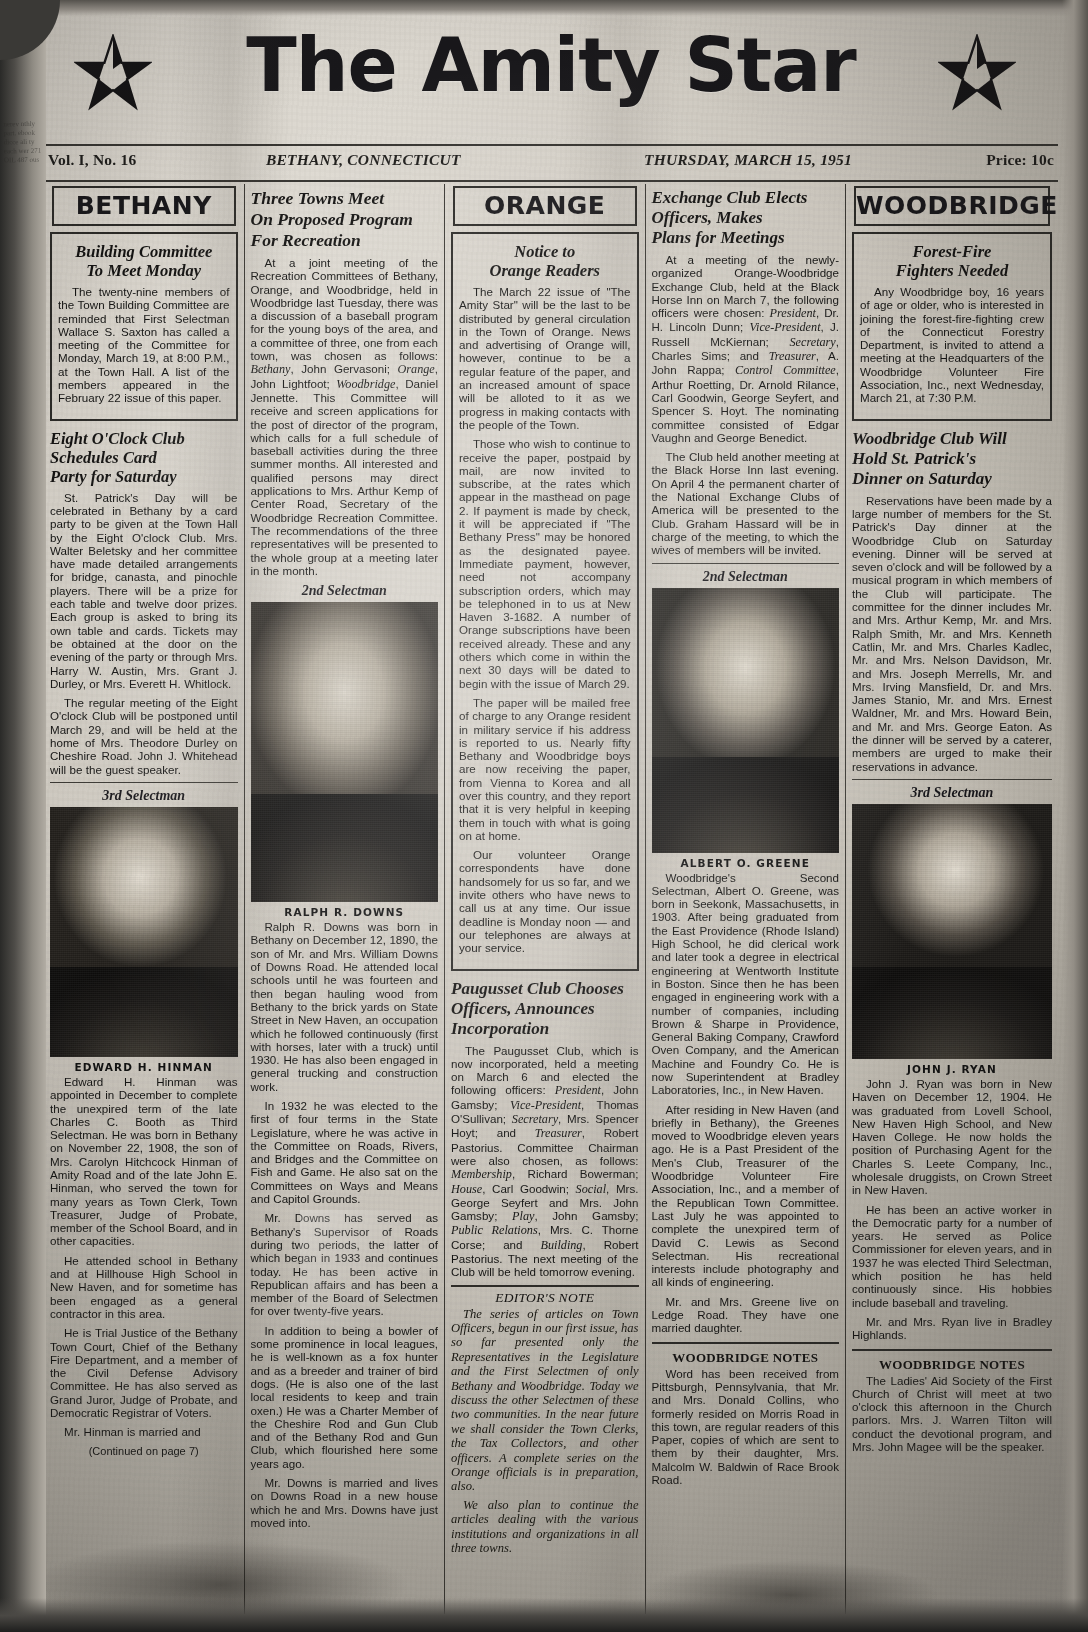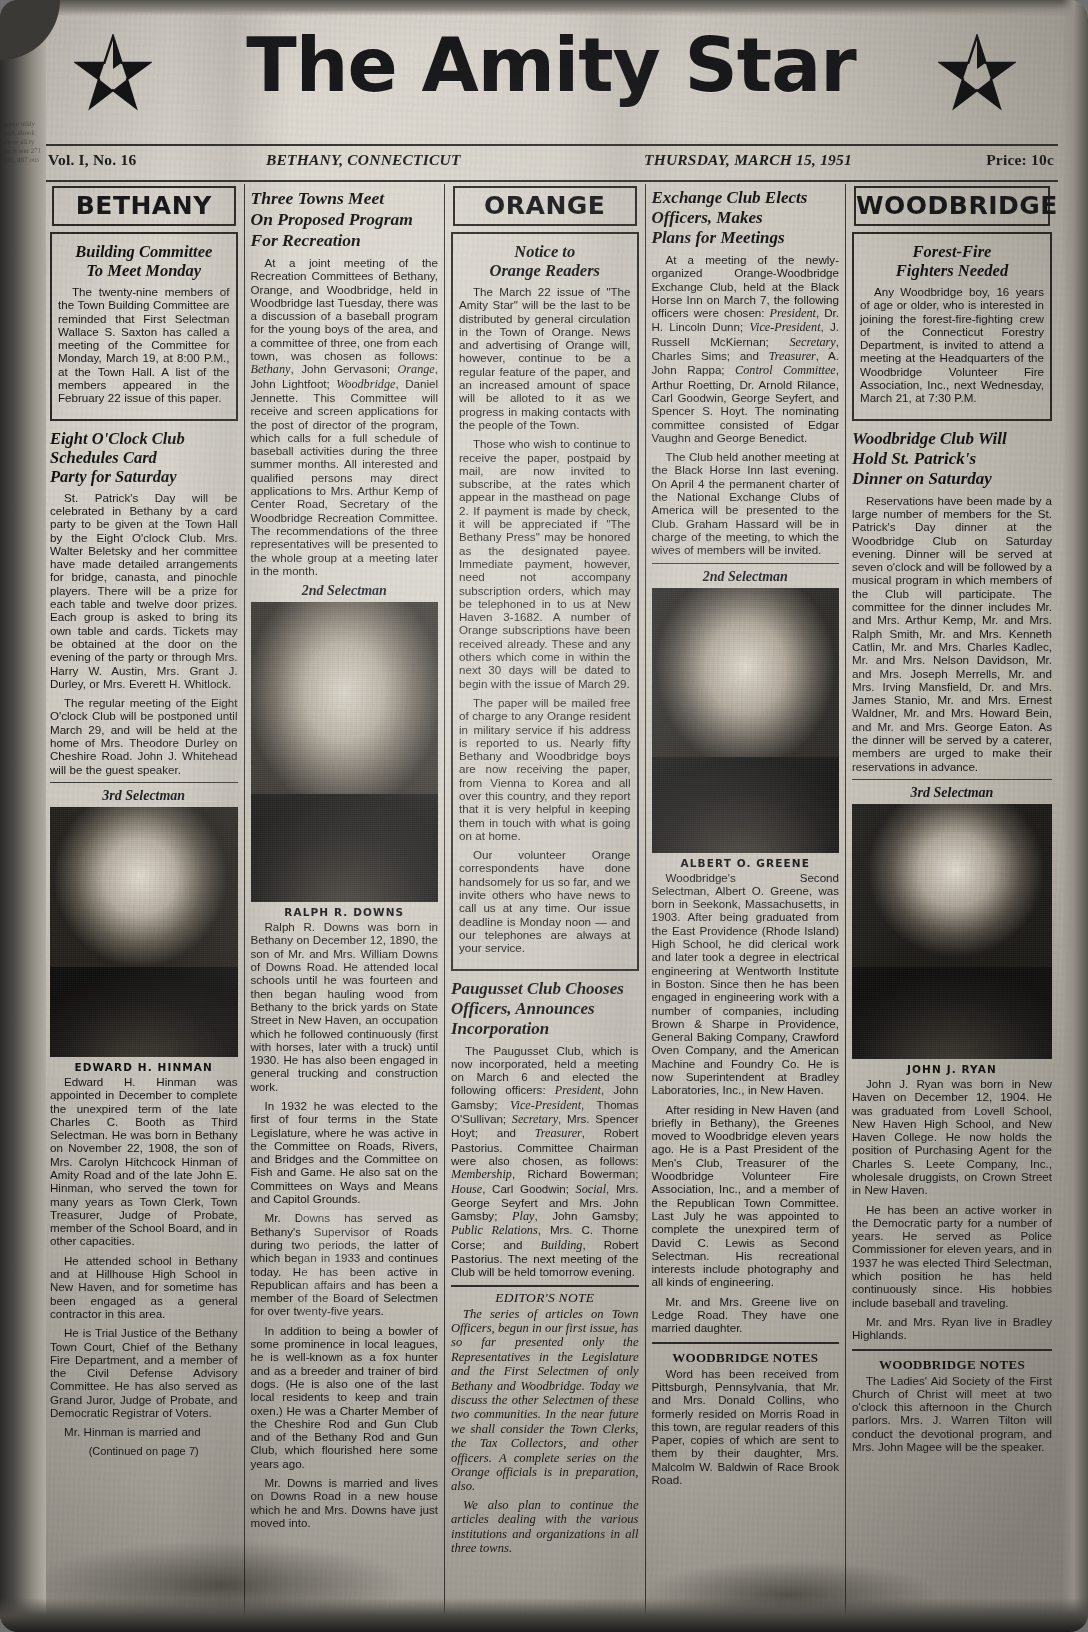--- a/index.html
+++ b/index.html
@@ -4,21 +4,20 @@
 <title>The Amity Star</title>
 <style>
   html,body{margin:0;padding:0;background:#6f6f6f;}
   body{font-family:"Liberation Serif", serif;}
   #page{
     position:relative;
     width:1088px;height:1632px;
     overflow:hidden;
     background:
       radial-gradient(ellipse at 30% 12%, #dedad2 0%, #cdc8bf 42%, #b9b4aa 78%, #a6a199 100%);
-    border-radius: 18px;
   }
   
   .edge-left{position:absolute;left:0;top:0;width:46px;height:1632px;
     background:linear-gradient(90deg,#2a2a28 0%,#4e4c48 32%,#8e8a82 70%,#b2ada4 100%);
     z-index:40;}
   .edge-left .bleed{position:absolute;left:8px;top:120px;width:38px;height:540px;
     opacity:.55;font-size:7px;line-height:9px;color:#2b2a27;transform:rotate(-1deg);
     font-family:"Liberation Serif",serif;overflow:hidden;}
   .edge-top{position:absolute;left:0;top:0;width:1088px;height:16px;
     background:linear-gradient(180deg,#55524d 0%,#8d8881 60%,rgba(180,175,166,0) 100%);z-index:39;}

